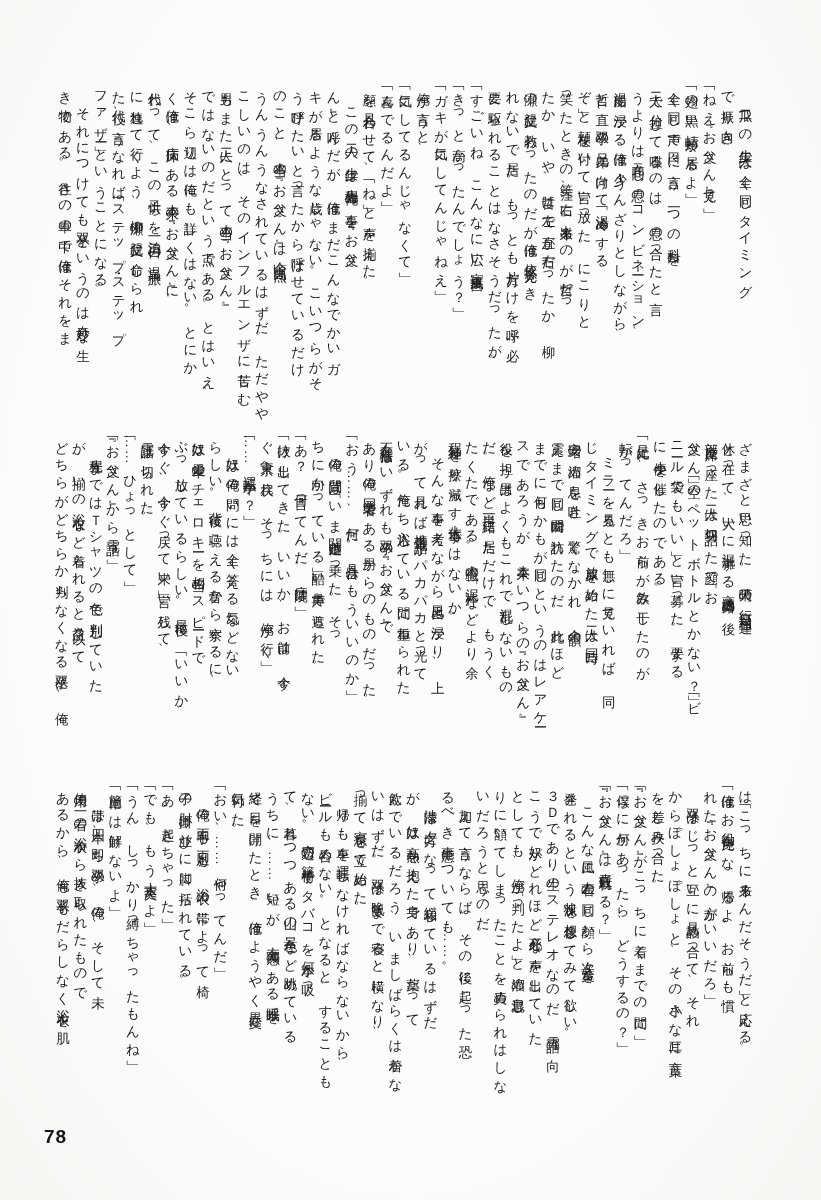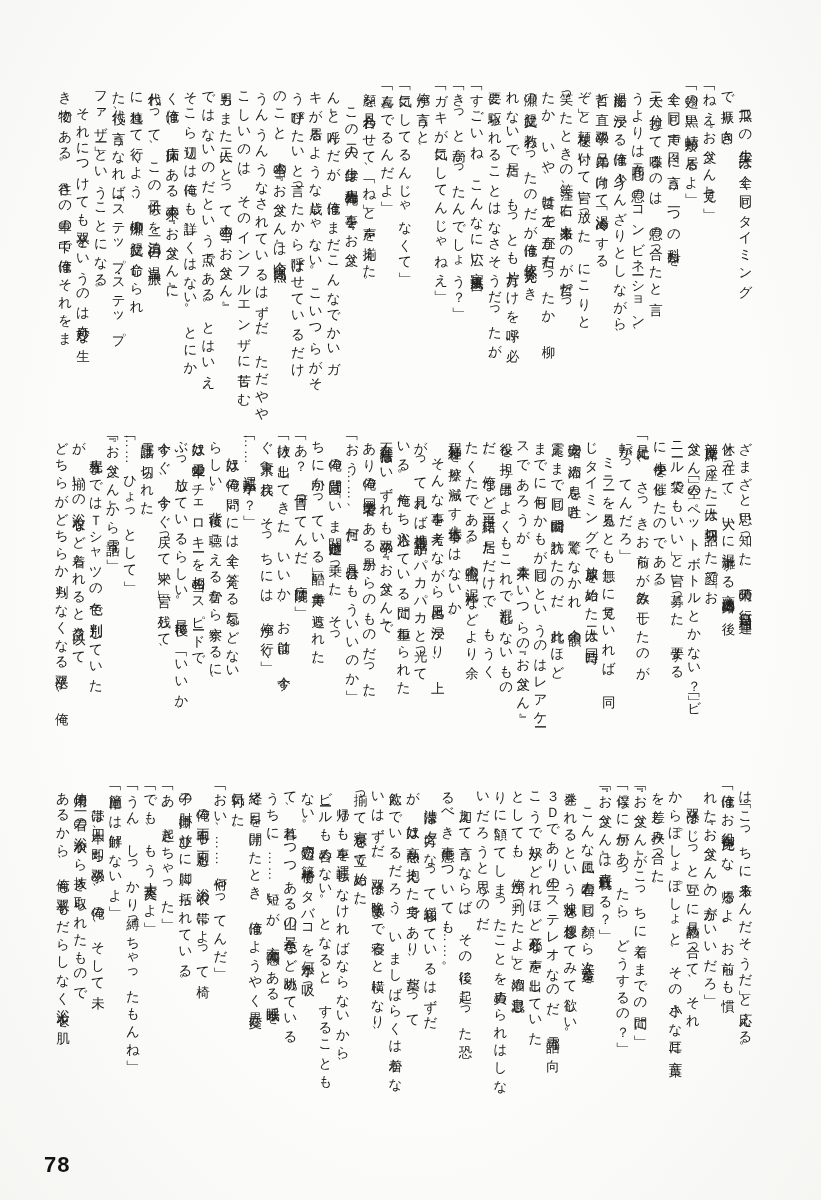--- a/index.html
+++ b/index.html
@@ -30,25 +30,24 @@
     color: #1c1c1c;
     text-rendering: optimizeLegibility;
   }
   .band-1 { top: 82px;  line-height: 17.9px; }
   .band-2 { top: 432px; line-height: 17.1px; height: 322px; }
   .band-3 { top: 782px; line-height: 17.5px; }
   .page-number {
     position: absolute;
     left: 44px; top: 1126px;
     font-family: "Liberation Sans", "DejaVu Sans", sans-serif;
-    font-size: 22px;
+    font-size: 19px;
     font-weight: 600;
     letter-spacing: 1px;
     color: #141414;
-    margin-top: 26px;
   }
 </style>
 </head>
 <body>
 
 <div class="page">
 
   <div class="band band-1">　瓜二つの少年二人は全く同じタイミング
 で振り向き、
 「ねえ『お父さん』見て」

